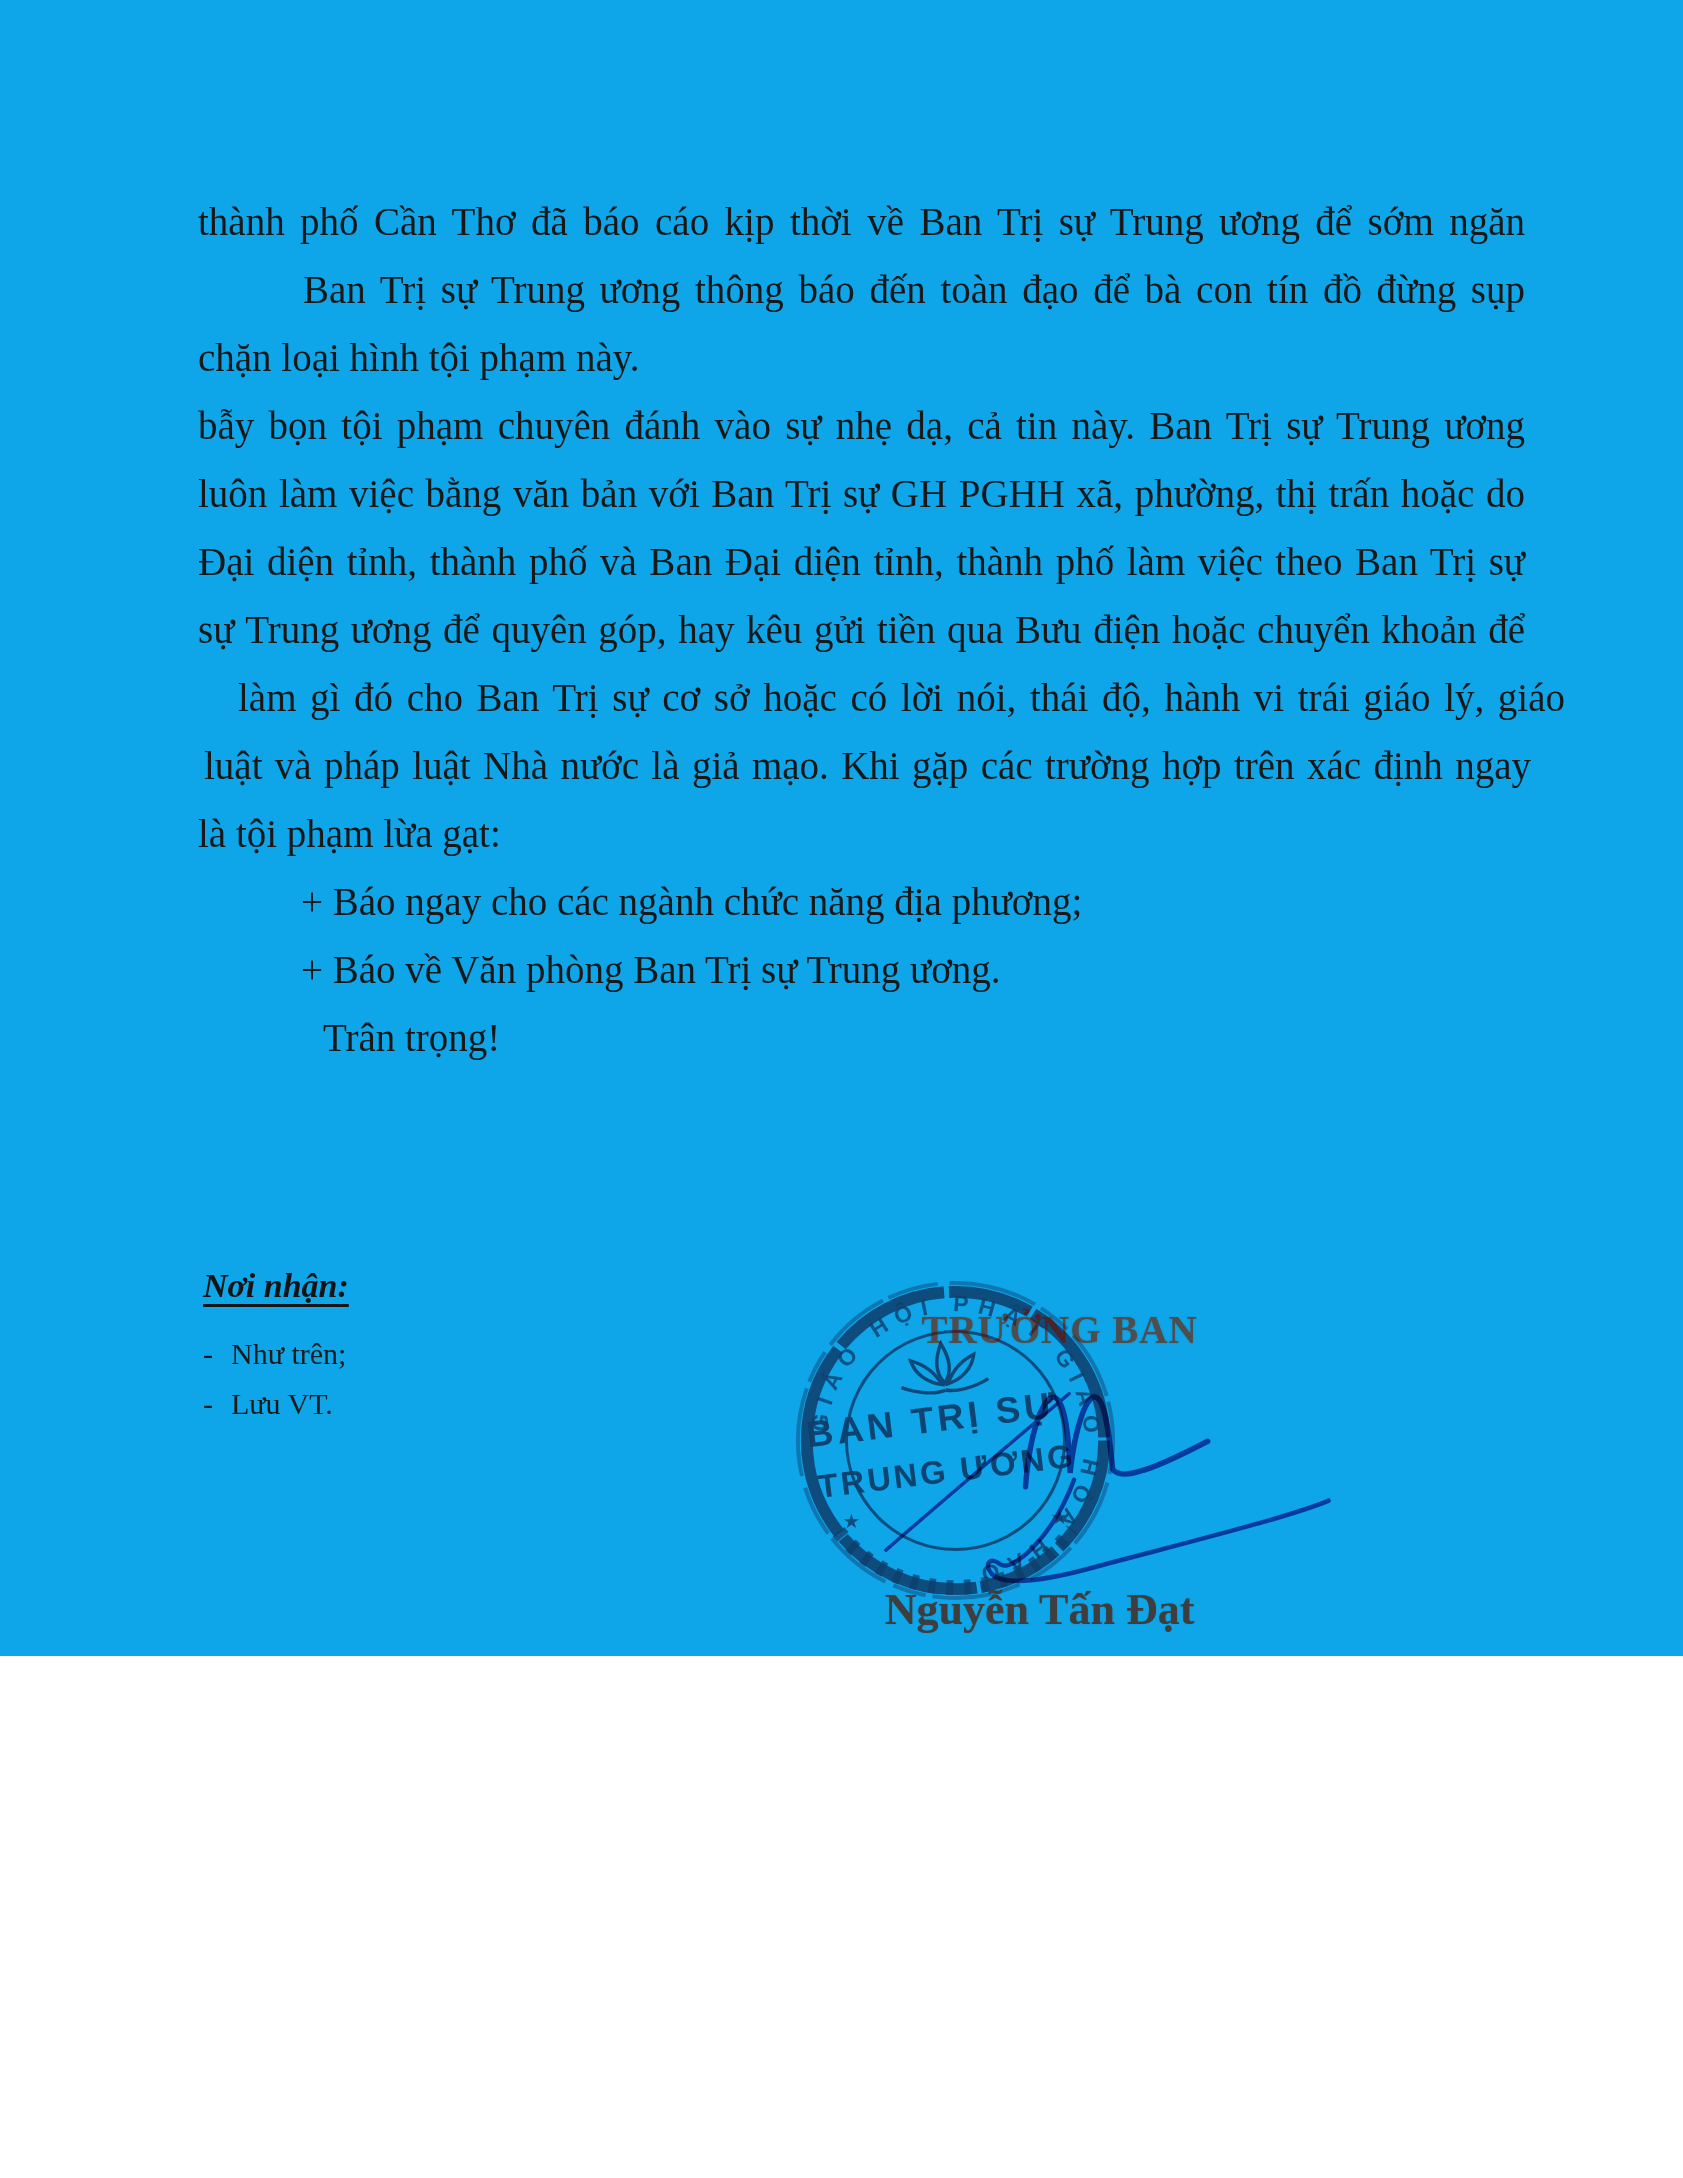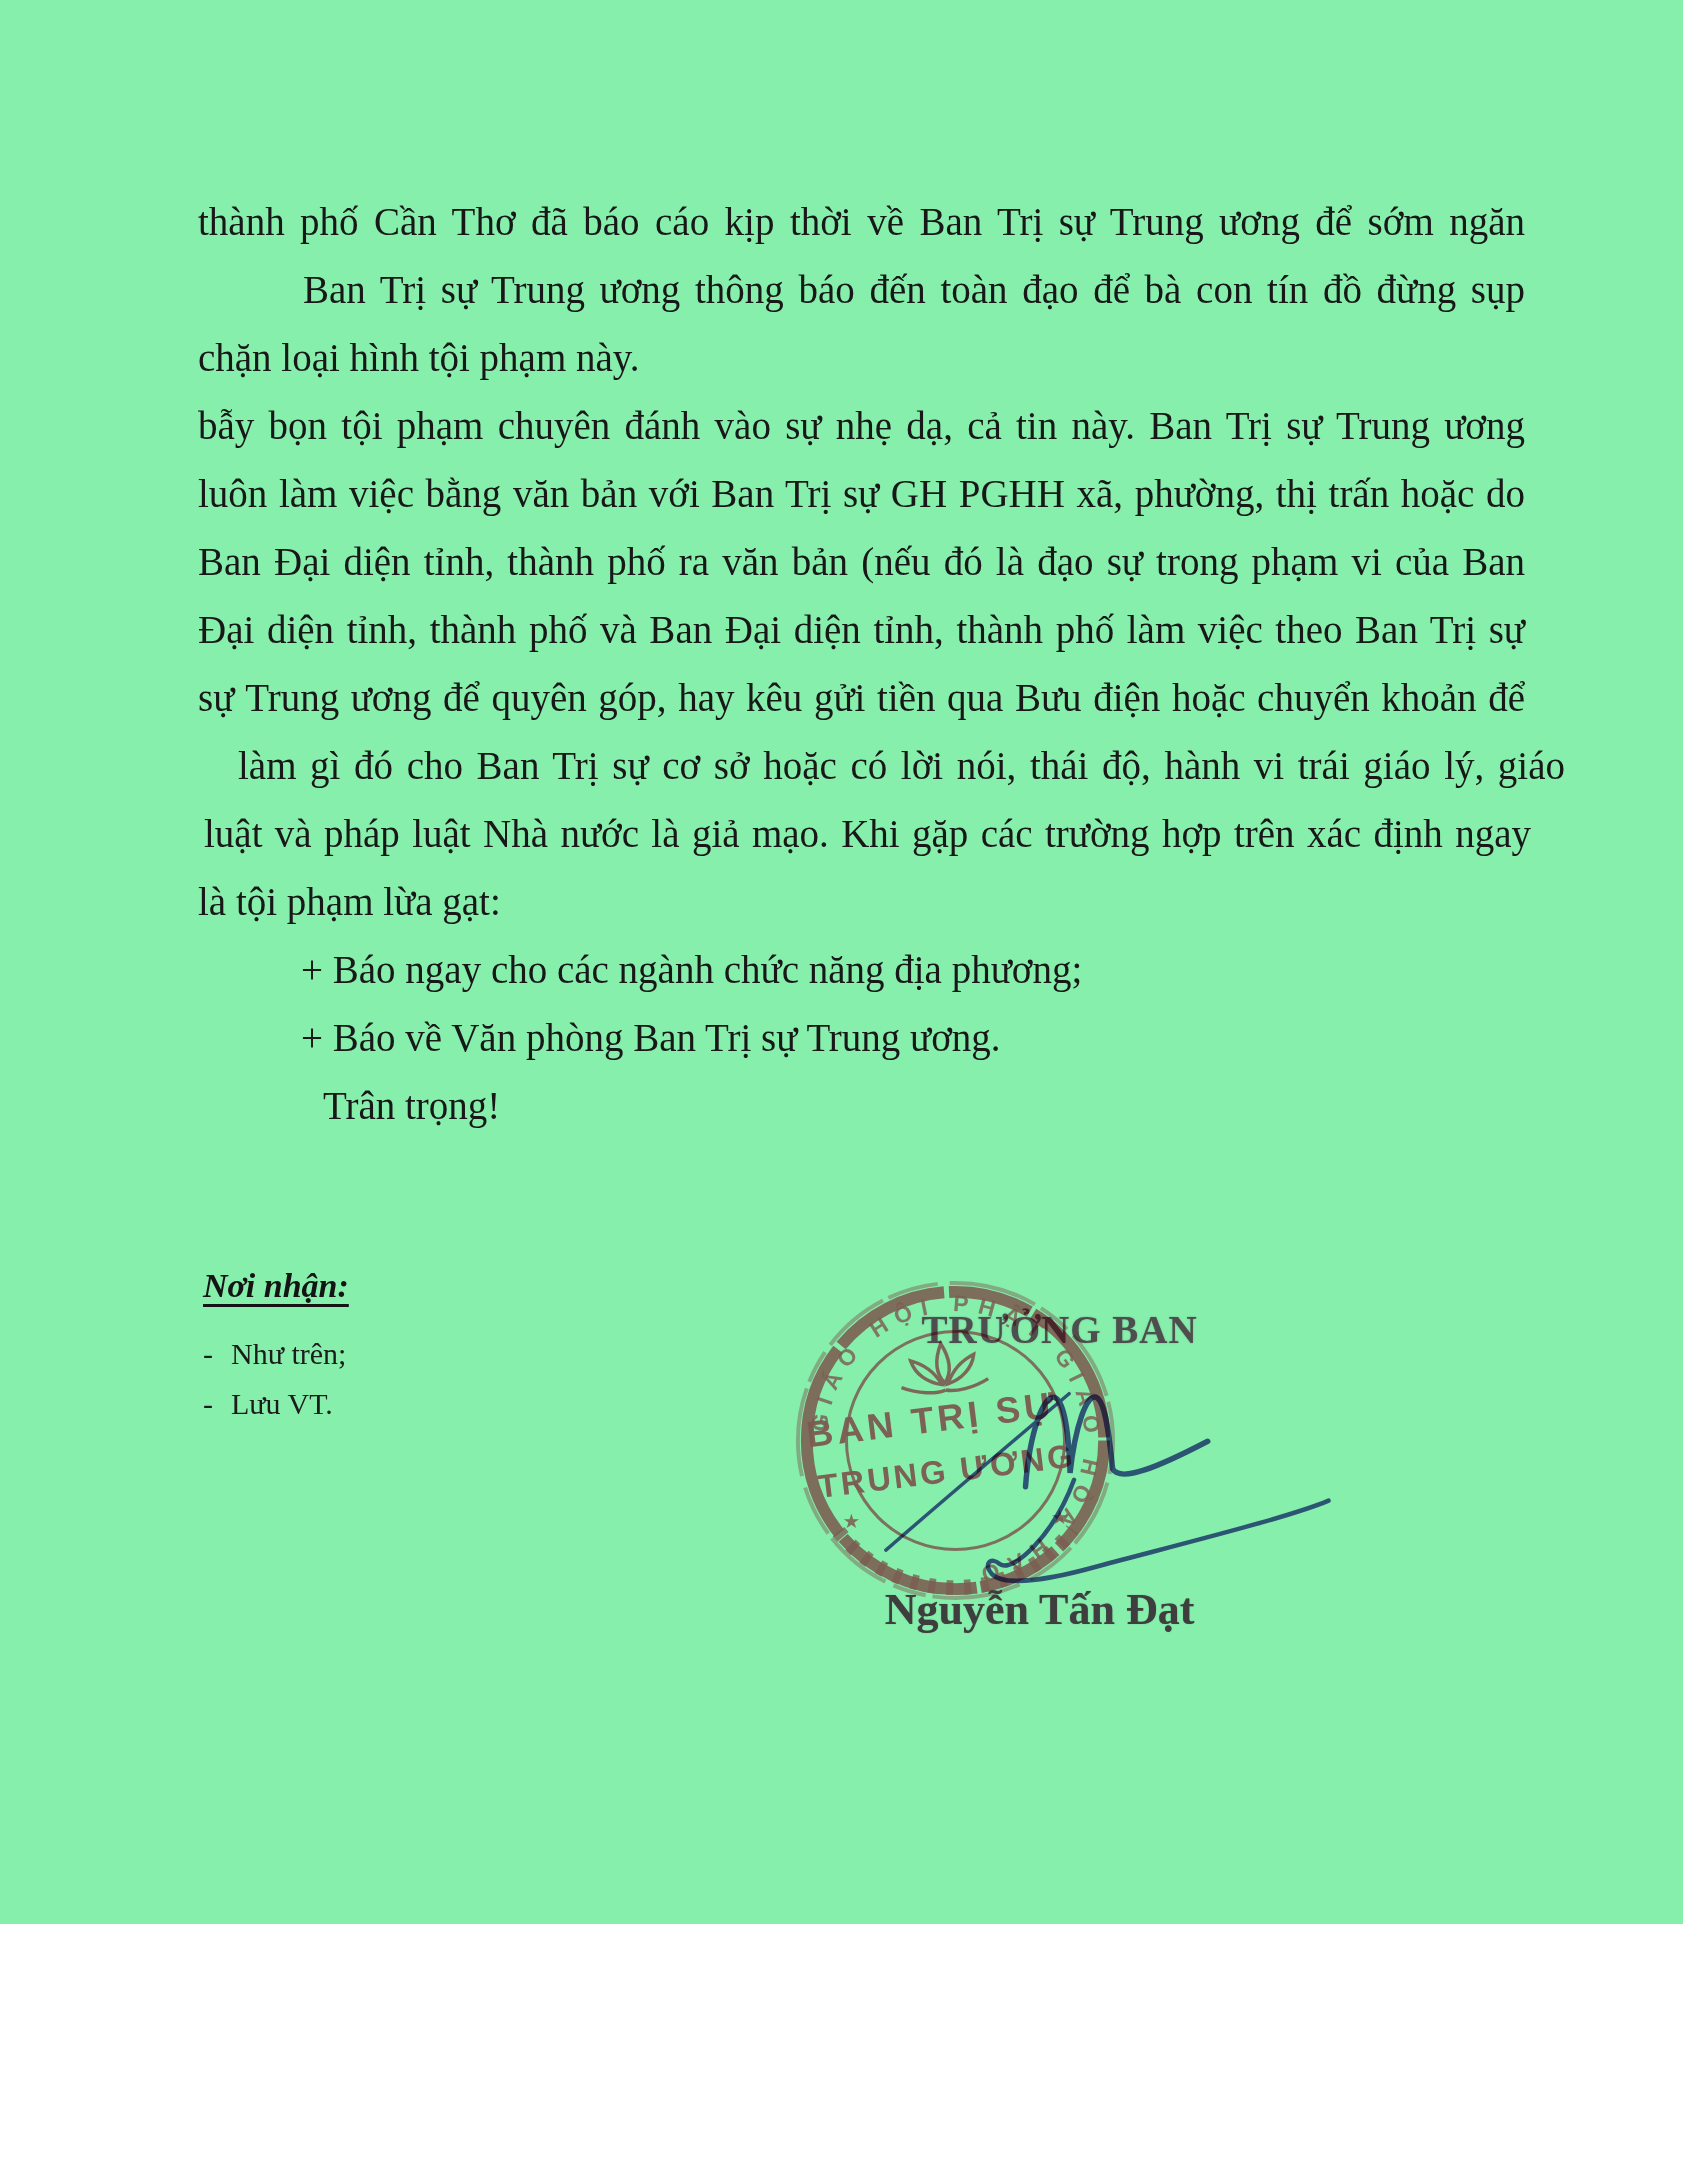--- a/index.html
+++ b/index.html
@@ -1,21 +1,21 @@
 <!DOCTYPE html>
 <html><head>
 <meta charset="utf-8">
 <style>
   html,body{margin:0;padding:0;}
   body{
     width:1683px;height:2178px;background:#ffffff;position:relative;
     font-family:"Liberation Serif", serif;
     -webkit-font-smoothing:antialiased;
   }
-  .page{position:absolute;left:0;top:0;width:1683px;height:1924px;background:#86efac;overflow:hidden;}
+  .page{position:absolute;left:0;top:0;width:1683px;height:1656px;background:#0ea5e9;overflow:hidden;}
 
   
   .body-text{
     position:absolute;left:198px;top:188px;width:1327px;
     font-size:39px;line-height:68px;color:#181818;
   }
   .bline{width:100%;}
   .bline.j{text-align:justify;text-align-last:justify;}
 
   
@@ -51,21 +51,20 @@
 <body>
 
 <div class="page">
 
   <div class="body-text">
       <div class="bline j" style="text-indent: 0px;">thành phố Cần Thơ đã báo cáo kịp thời về Ban Trị sự Trung ương để sớm ngăn</div>
       <div class="bline j" style="text-indent: 105px;">Ban Trị sự Trung ương thông báo đến toàn đạo để bà con tín đồ đừng sụp</div>
       <div class="bline" style="text-indent: 0px;">chặn loại hình tội phạm này.</div>
       <div class="bline j" style="text-indent: 0px;">bẫy bọn tội phạm chuyên đánh vào sự nhẹ dạ, cả tin này. Ban Trị sự Trung ương</div>
       <div class="bline j" style="text-indent: 0px;">luôn làm việc bằng văn bản với Ban Trị sự GH PGHH xã, phường, thị trấn hoặc do</div>
-      <div class="bline j" style="text-indent: 0px;">Ban Đại diện tỉnh, thành phố ra văn bản (nếu đó là đạo sự trong phạm vi của Ban</div>
       <div class="bline j" style="text-indent: 0px;">Đại diện tỉnh, thành phố và Ban Đại diện tỉnh, thành phố làm việc theo Ban Trị sự</div>
       <div class="bline j" style="text-indent: 0px;">sự Trung ương để quyên góp, hay kêu gửi tiền qua Bưu điện hoặc chuyển khoản để</div>
       <div class="bline j" style="text-indent: 0px; margin-left: 40px;">làm gì đó cho Ban Trị sự cơ sở hoặc có lời nói, thái độ, hành vi trái giáo lý, giáo</div>
       <div class="bline j" style="text-indent: 0px; margin-left: 6px;">luật và pháp luật Nhà nước là giả mạo. Khi gặp các trường hợp trên xác định ngay</div>
       <div class="bline" style="text-indent: 0px;">là tội phạm lừa gạt:</div>
       <div class="bline" style="text-indent: 103px;">+ Báo ngay cho các ngành chức năng địa phương;</div>
       <div class="bline" style="text-indent: 103px;">+ Báo về Văn phòng Ban Trị sự Trung ương.</div>
       <div class="bline" style="text-indent: 125px;">Trân trọng!</div>
     </div>
 

